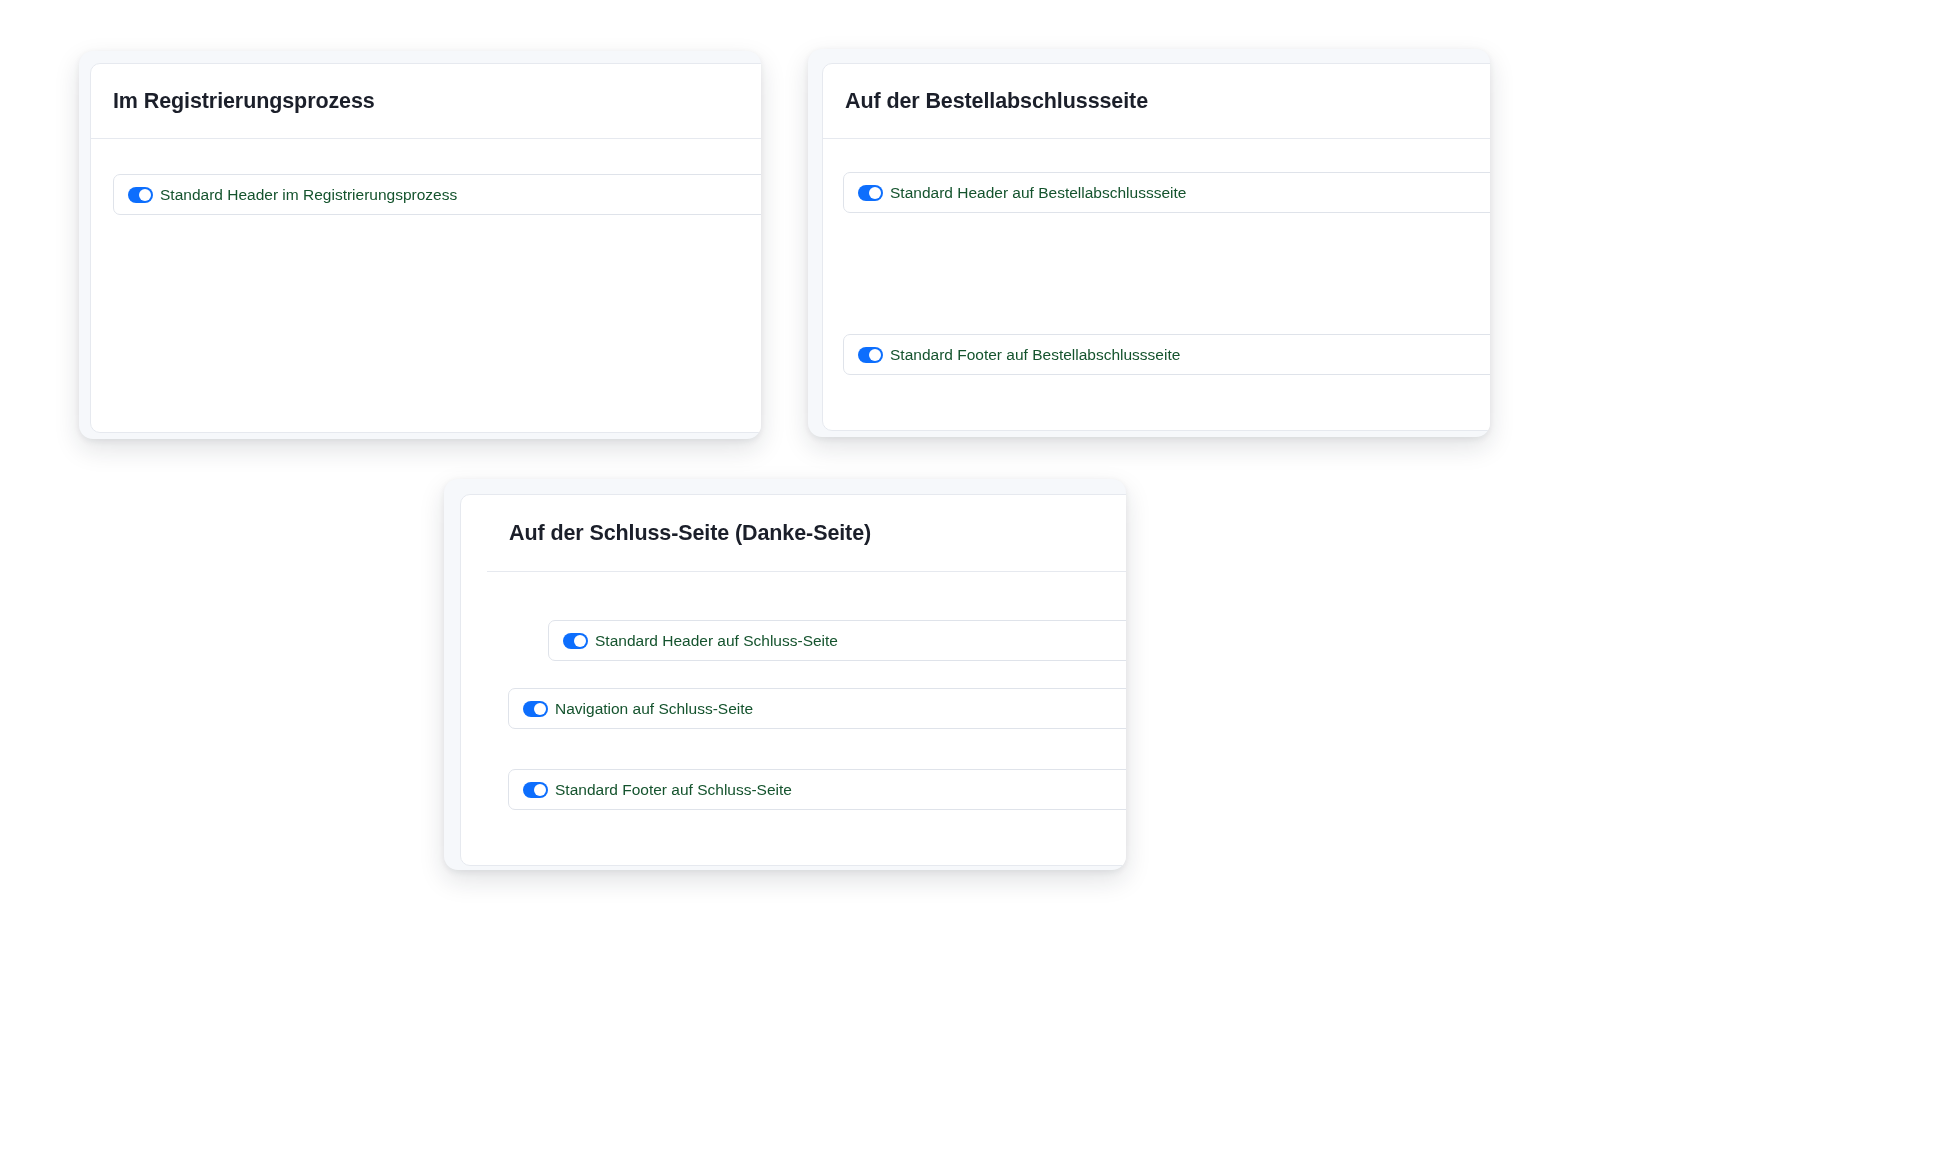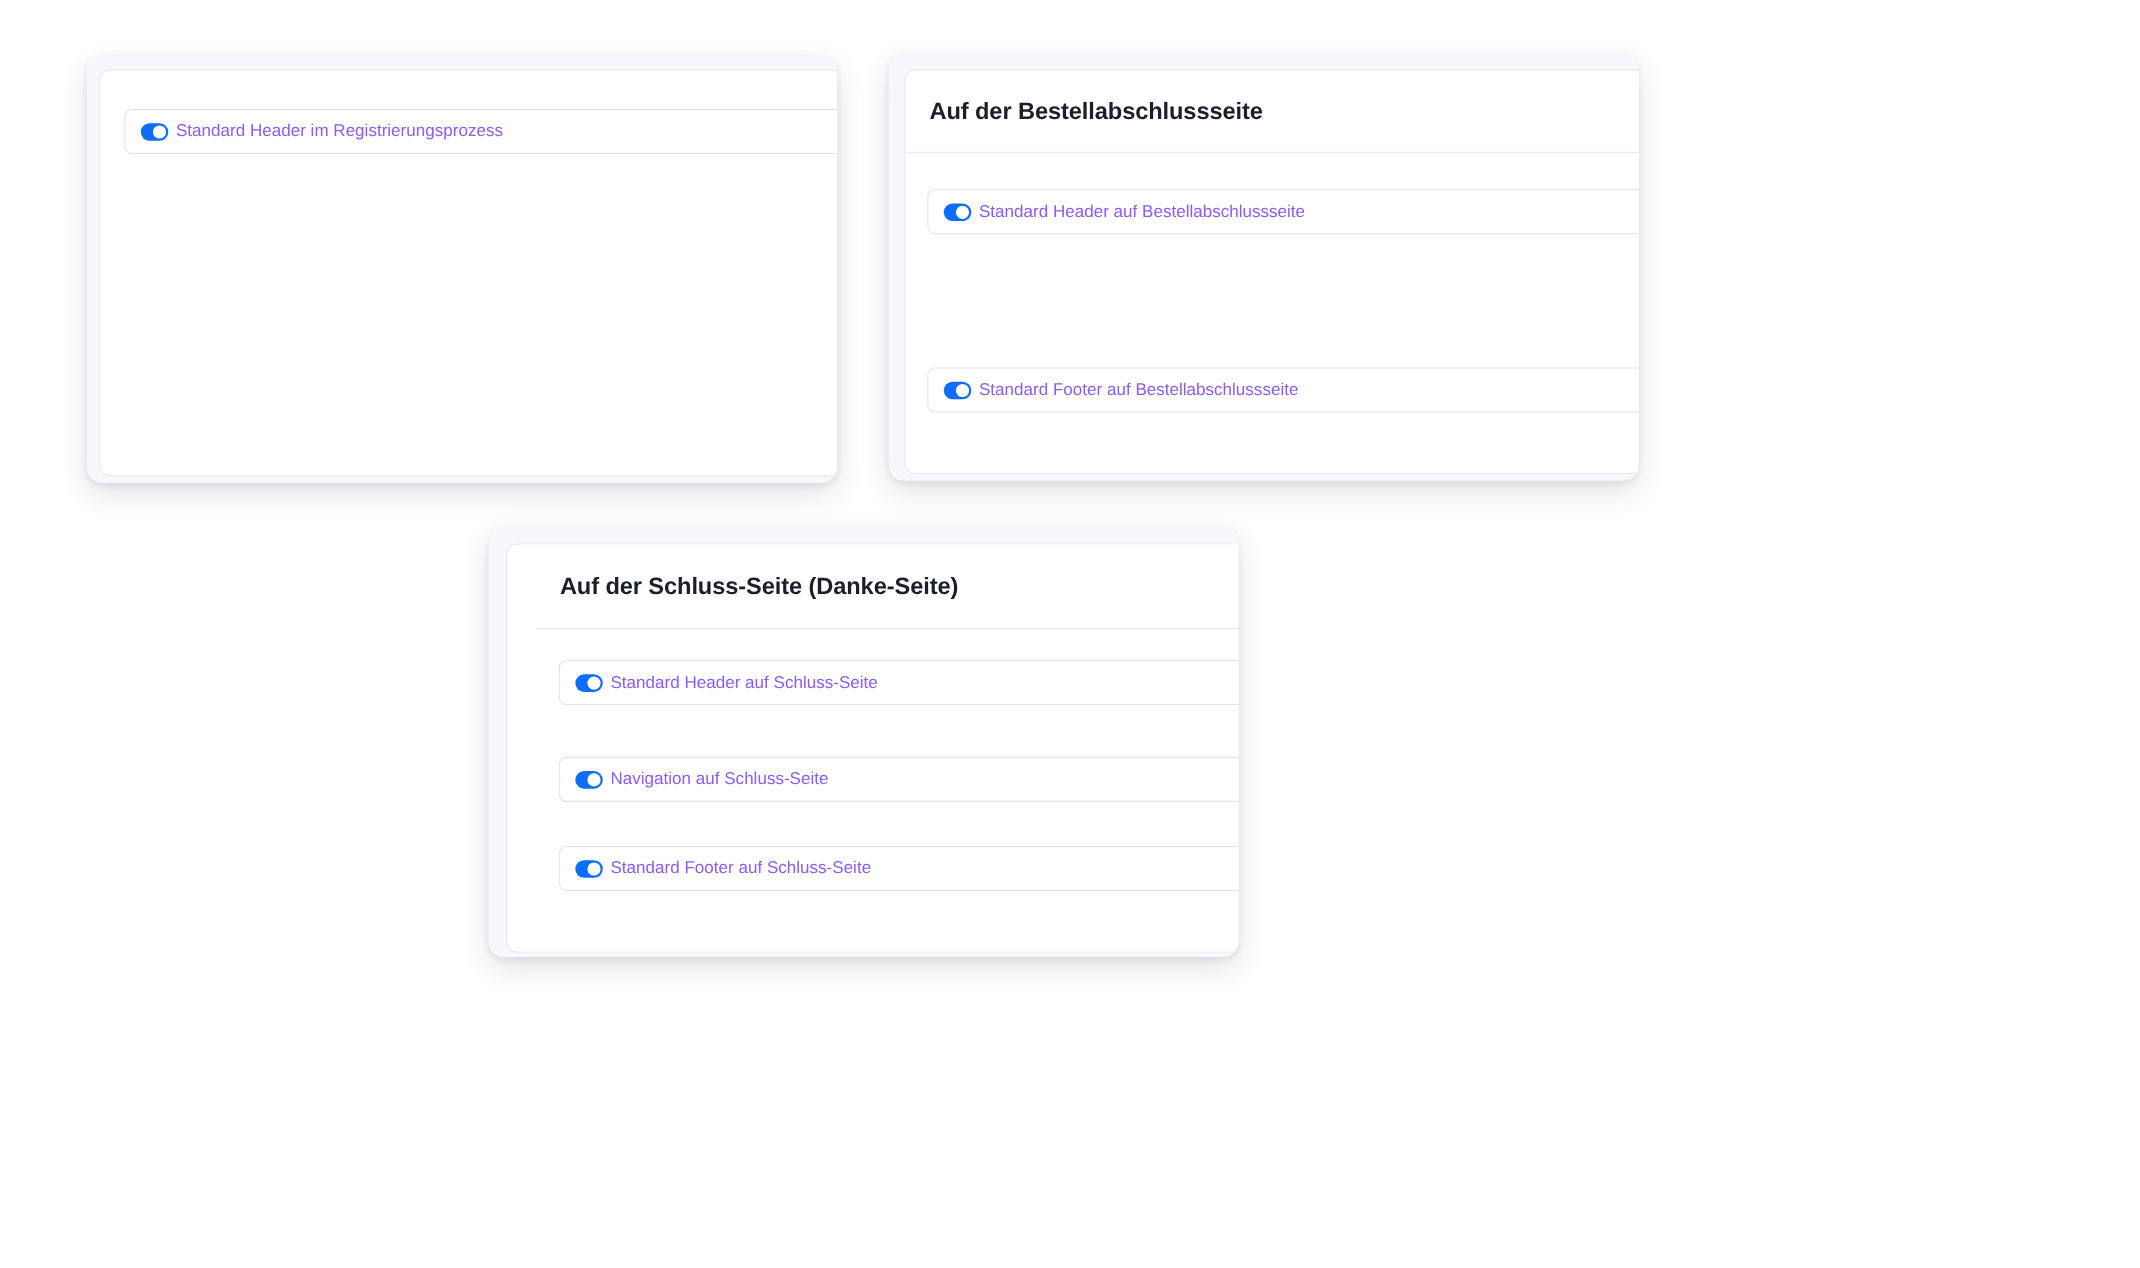--- a/index.html
+++ b/index.html
@@ -89,21 +89,21 @@
   }
   .switch .knob {
     position: absolute;
     top: 50%;
     transform: translateY(-50%);
     background: #ffffff;
     border-radius: 50%;
   }
 
   .row-label {
-    color: #8b5cf6;
+    color: #14532d;
     white-space: nowrap;
     overflow: hidden;
   }
 
   
   #card-1 { left: 79px;  top: 51px;  width: 682px; height: 388px; }
   #card-1 .card-inner { left: 11px; top: 12px; width: 760px; height: 370px; }
   #card-1 .card-header { height: 75px; padding-left: 22px; }
   #card-1 .card-title  { font-size: 21.5px; }
   #card-1 .card-body   { height: 294px; }
@@ -129,35 +129,38 @@
   #card-2 .switch .knob{ width: 12px; height: 12px; right: 2px; }
   #card-2 .row-label   { font-size: 15.5px; margin-left: 7px; }
 
   
   #card-3 { left: 444px; top: 479px; width: 682px; height: 391px; }
   #card-3 .card-inner { left: 16px; top: 15px; width: 760px; height: 372px; padding-left: 26px; }
   #card-3 .card-header { height: 77px; padding-left: 22px; }
   #card-3 .card-title  { font-size: 21.5px; }
   #card-3 .card-body   { height: 294px; }
   #card-3 .row-slot    { left: 21px; width: 760px; height: 41px; }
-  #card-3 .row-slot.r0 { top: 28px; }
+  #card-3 .row-slot.r0 { top: 48px; margin-left: 40px; }
   #card-3 .row-slot.r1 { top: 116px; }
   #card-3 .row-slot.r2 { top: 197px; }
   #card-3 .switch      { width: 25px; height: 16px; margin-left: 14px; }
   #card-3 .switch .knob{ width: 12px; height: 12px; right: 2px; }
   #card-3 .row-label   { font-size: 15.5px; margin-left: 7px; }
 </style>
 </head>
 <body>
 
 <div id="stage">
 
   <div class="card-shell" id="card-1">
     <div class="card-inner">
 
+      <div class="card-header">
+        <span class="card-title">Im Registrierungsprozess</span>
+      </div>
 
       <div class="card-body">
 
         <div class="row-slot r0">
           <div class="toggle-row">
             <span class="switch">
               <span class="knob"></span>
             </span>
             <span class="row-label">Standard Header im Registrierungsprozess</span>
           </div>

